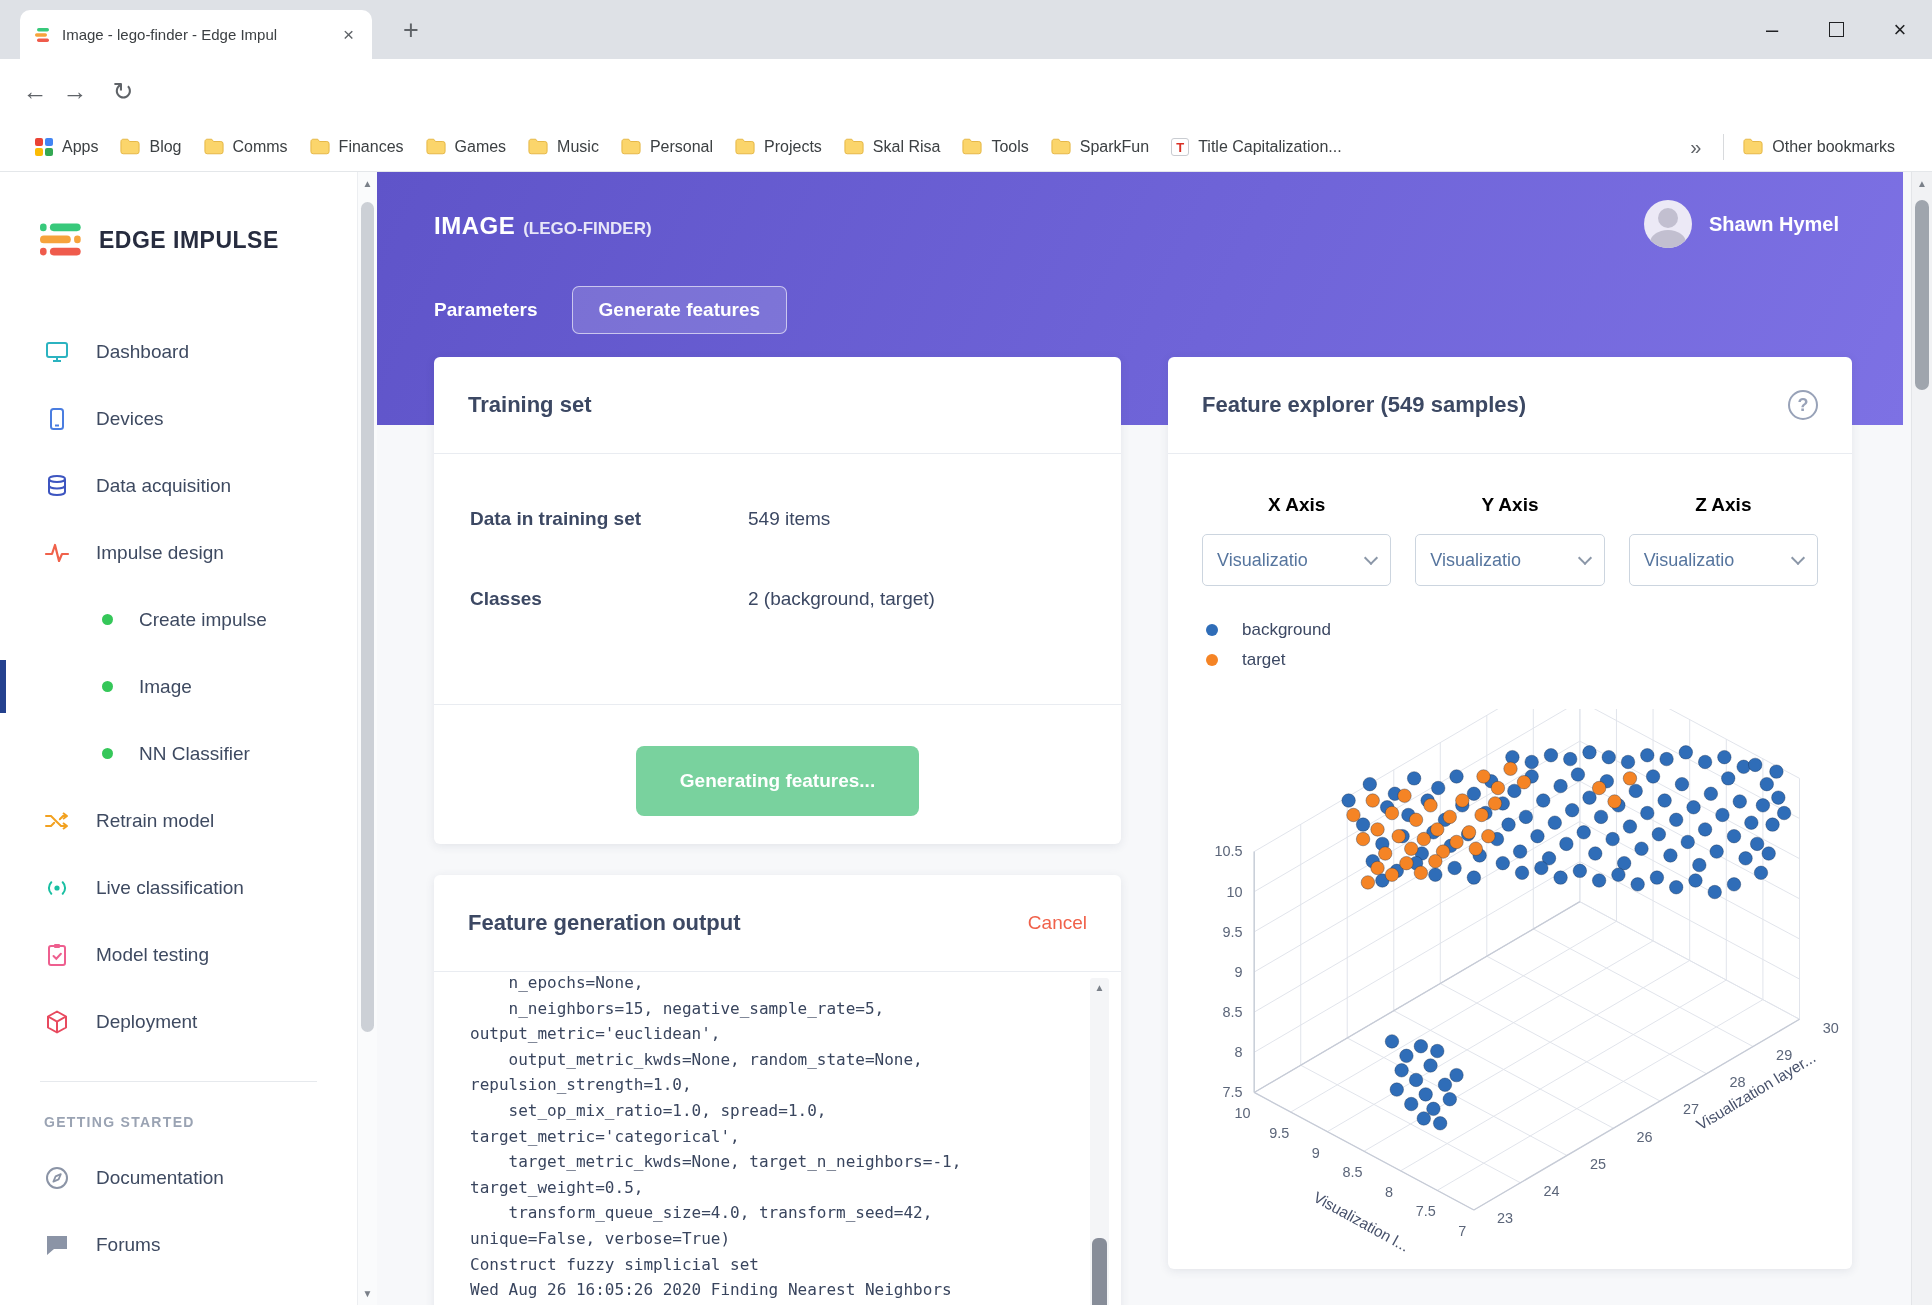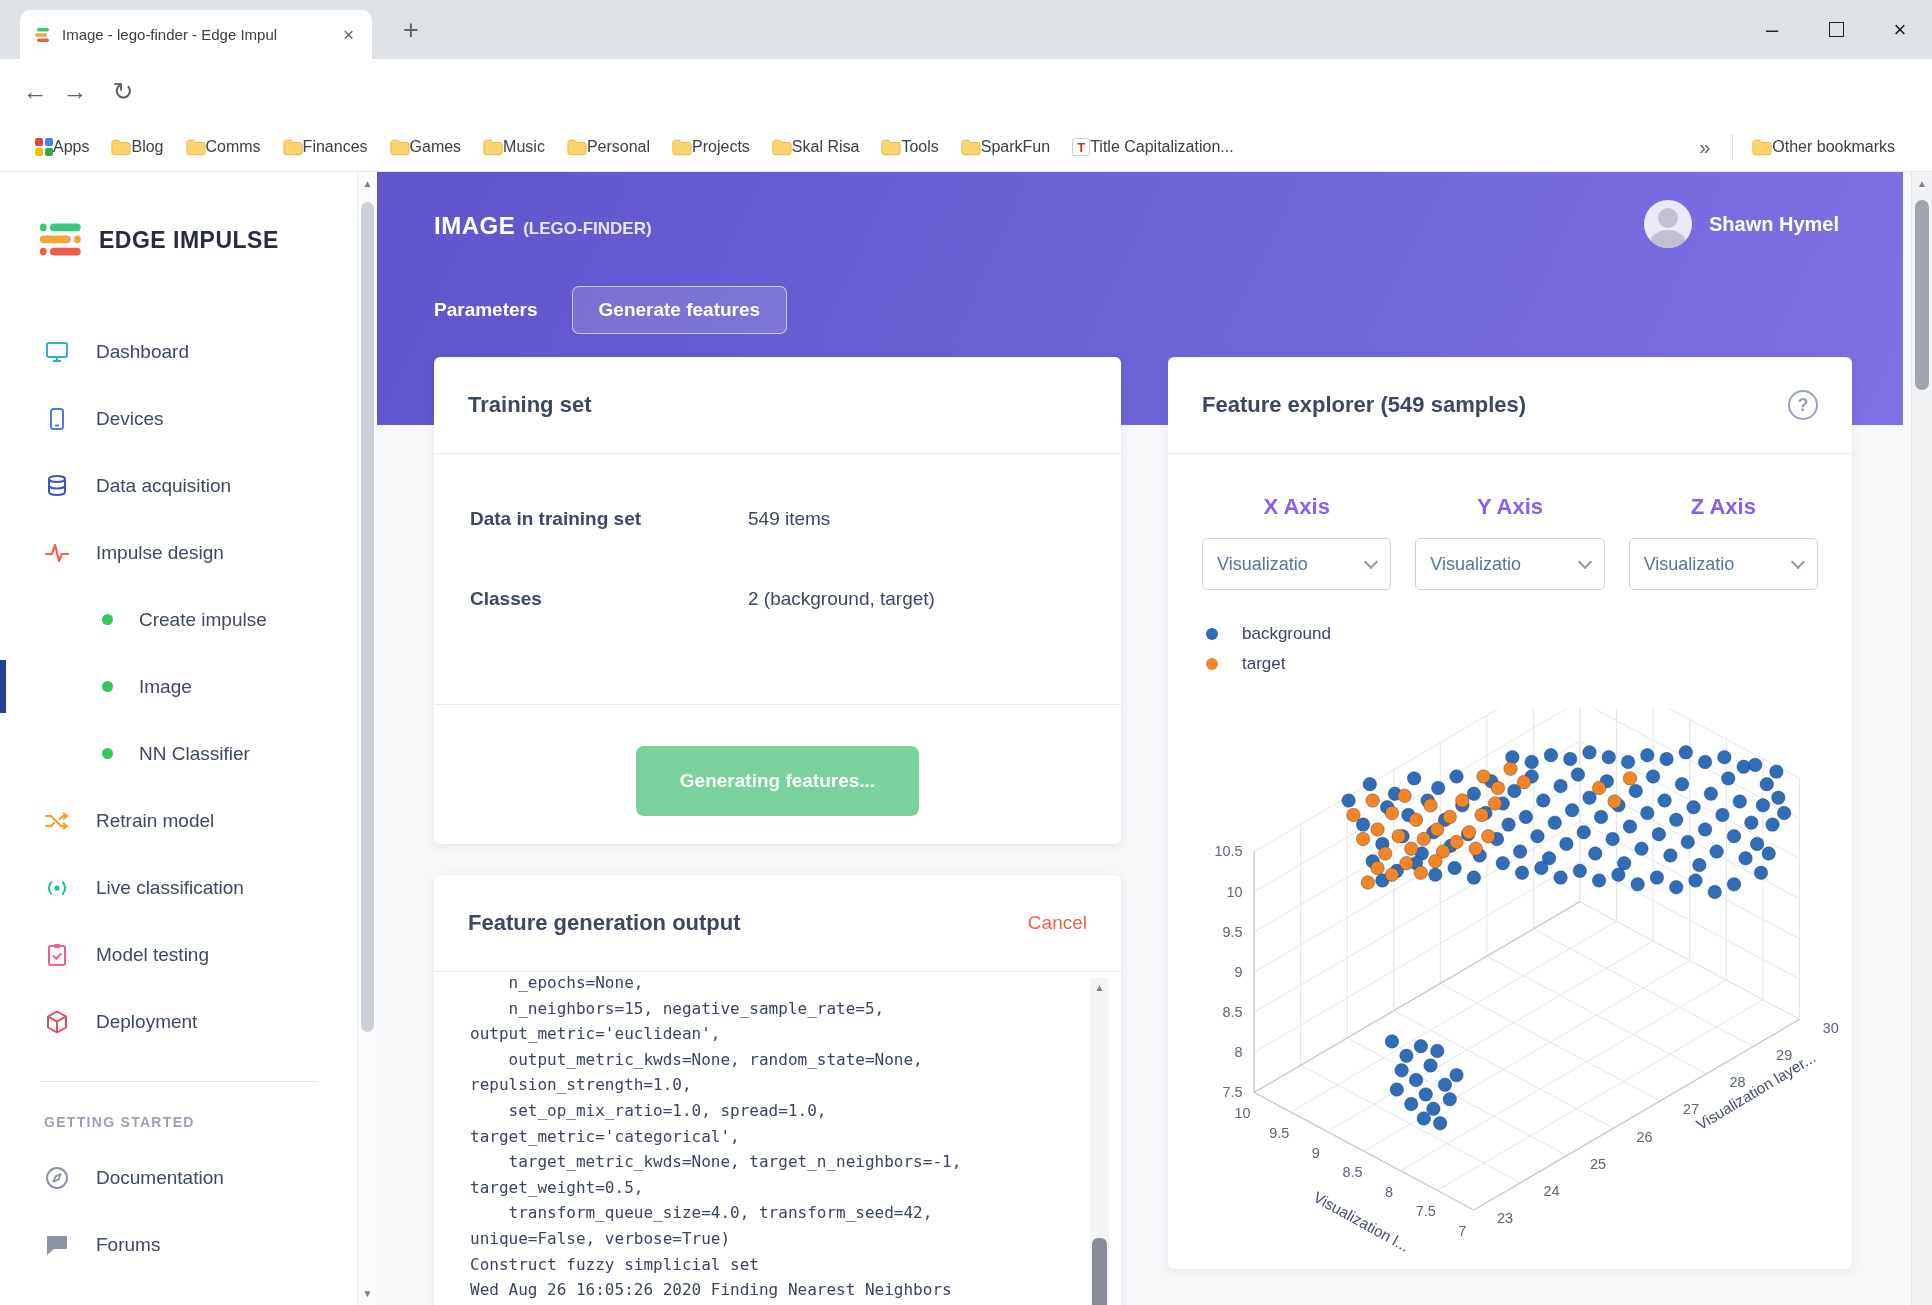--- a/index.html
+++ b/index.html
@@ -31,21 +31,21 @@
   .toolbar-right { position:absolute; right:10px; top:59px; height:64px; display:flex; align-items:center; gap:16px; padding-right:6px; }
   .ext-np { font-size:16px; font-weight:bold; color:#5f6368; letter-spacing:0.5px; }
   .ext-red { width:26px; height:26px; background:#d93025; border-radius:6px; color:#fff; font-size:20px; font-weight:bold; text-align:center; line-height:26px; }
   .profile-avatar { width:32px; height:32px; border-radius:50%; background:radial-gradient(circle at 40% 35%, #d9a06b, #8a5a3b); }
   .kebab { font-size:20px; color:#5f6368; }
   .bookmarks {
     position:absolute; top:123px; left:0; right:0; height:49px; background:#ffffff;
     border-bottom:1px solid #e4e7ea; display:flex; align-items:center; padding:0 26px 0 24px;
     font-size:16px; color:#3c4043;
   }
-  .bm-item { display:flex; align-items:flex-end; gap:0; padding:6px 11px; border-radius:14px; white-space:nowrap; }
+  .bm-item { display:flex; align-items:flex-start; gap:9px; padding:6px 11px; border-radius:14px; white-space:nowrap; }
   .bm-overflow { margin-left:auto; font-size:20px; color:#5f6368; padding:0 14px; }
   .bm-sep { width:1px; height:26px; background:#d8dadd; margin:0 8px; }
   .apps-grid { display:grid; grid-template-columns:8px 8px; grid-gap:2px; }
   .apps-grid span { width:8px; height:8px; border-radius:2px; }
   .doc-icon { width:18px; height:18px; background:#fff; border:1px solid #c9ccd1; border-radius:3px; color:#d93025; font-weight:bold; font-size:13px; text-align:center; line-height:17px; }
   
   .page { position:absolute; top:172px; left:0; right:0; bottom:0; background:#f7f8fa; overflow:hidden; }
   .sidebar { position:absolute; left:0; top:0; bottom:0; width:357px; background:#ffffff; }
   .logo-row { display:flex; align-items:center; gap:15px; padding:50px 0 0 40px; }
   .logo-text { font-size:23px; font-weight:800; color:#272c3f; letter-spacing:0.5px; }
@@ -96,21 +96,21 @@
   .cancel-link { color:#f0614a; font-size:19px; font-weight:500; }
   .console { position:relative; height:386px; overflow:hidden; padding:12px 60px 0 36px; }
   .console pre { margin-top:-14px; font-family:"DejaVu Sans Mono", monospace; font-size:16px; line-height:1.6;
     color:#39455e; white-space:pre-wrap; }
   .console-scrollbar { position:absolute; right:12px; top:6px; bottom:8px; width:19px; background:#f4f5f7; border-radius:3px; }
   .console-scrollbar .thumb { position:absolute; left:2px; right:2px; bottom:12px; height:100px; background:#878d99; border-radius:6px; }
   .help-circle { width:30px; height:30px; border:2px solid #98a2b8; border-radius:50%; color:#98a2b8;
     font-size:18px; font-weight:700; text-align:center; line-height:26px; }
   .axes-row { display:flex; gap:24px; padding:40px 34px 0 34px; }
   .axis { flex:1; text-align:center; }
-  .axis-label { font-size:22px; font-weight:700; color:#8b5cf6; }
+  .axis-label { font-size:19px; font-weight:700; color:#000000; }
   .select-box { margin-top:18px; height:52px; border:1px solid #ccd5df; border-radius:5px;
     display:flex; align-items:center; justify-content:space-between; padding:0 14px;
     font-size:18px; color:#56759e; background:#fff; }
   .chev { width:10px; height:10px; border-right:2px solid #8b97a8; border-bottom:2px solid #8b97a8;
     transform:rotate(45deg); margin-top:-5px; flex:0 0 auto; }
   .legend { padding:34px 34px 0 38px; }
   .legend-row { display:flex; align-items:center; gap:24px; margin-bottom:10px; }
   .legend-dot { width:12px; height:12px; border-radius:50%; }
   .legend-label { font-size:17px; color:#3c4863; }
   .plot-wrap { position:absolute; left:12px; right:12px; top:352px; bottom:6px; }

